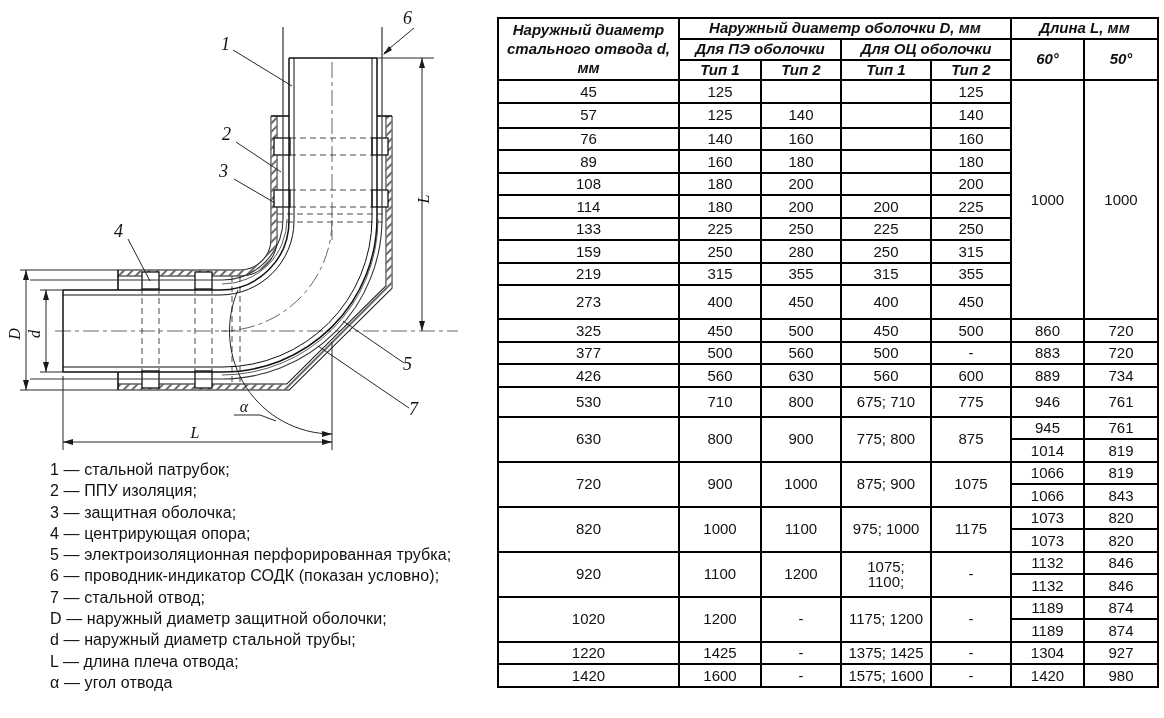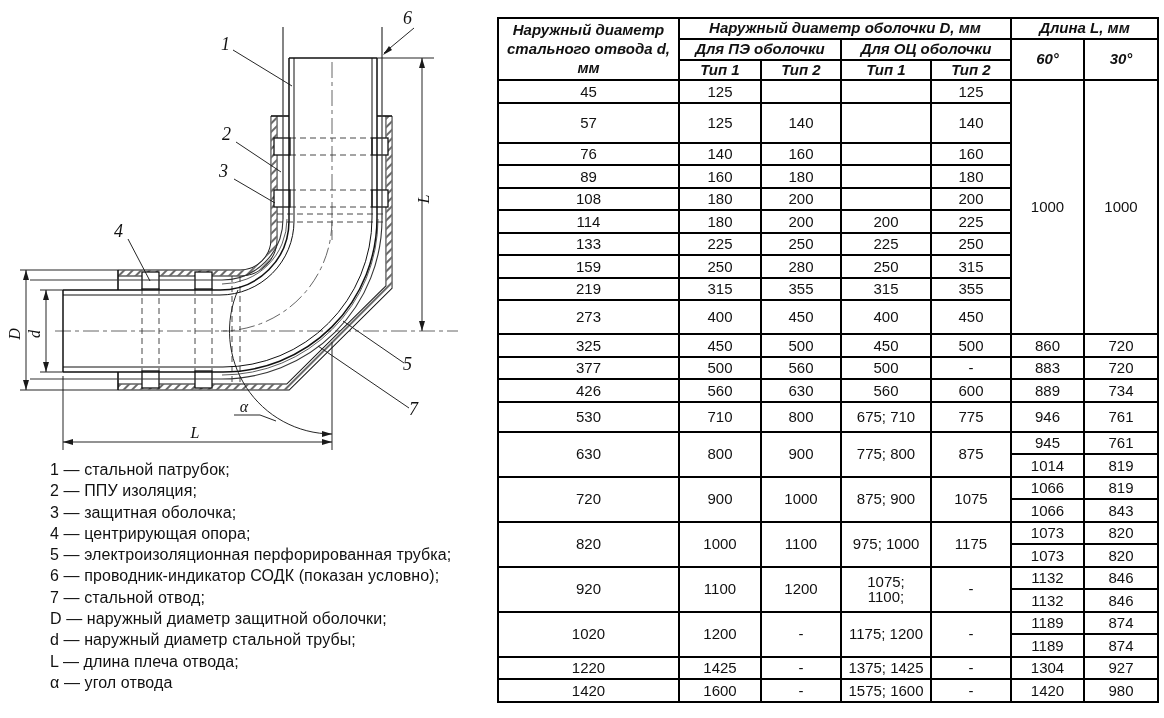--- a/index.html
+++ b/index.html
@@ -192,40 +192,40 @@
     <thead>
         <tr>
           <th rowspan="3">Наружный диаметр стального отвода d, мм</th>
           <th colspan="4">Наружный диаметр оболочки D, мм</th>
           <th colspan="2">Длина L, мм</th>
         </tr>
         <tr>
           <th colspan="2">Для ПЭ оболочки</th>
           <th colspan="2">Для ОЦ оболочки</th>
           <th rowspan="2">60°</th>
-          <th rowspan="2">30°</th>
+          <th rowspan="2">50°</th>
         </tr>
         <tr>
           <th>Тип 1</th>
           <th>Тип 2</th>
           <th>Тип 1</th>
           <th>Тип 2</th>
         </tr>
       </thead>
     <tbody>
         <tr style="height: 22.5px;">
           <td>45</td>
           <td>125</td>
           <td></td>
           <td></td>
           <td>125</td>
           <td rowspan="10">1000</td>
           <td rowspan="10">1000</td>
         </tr>
-        <tr style="height: 40px;">
+        <tr style="height: 25px;">
           <td>57</td>
           <td>125</td>
           <td>140</td>
           <td></td>
           <td>140</td>
         </tr>
         <tr style="height: 22.5px;">
           <td>76</td>
           <td>140</td>
           <td>160</td>

